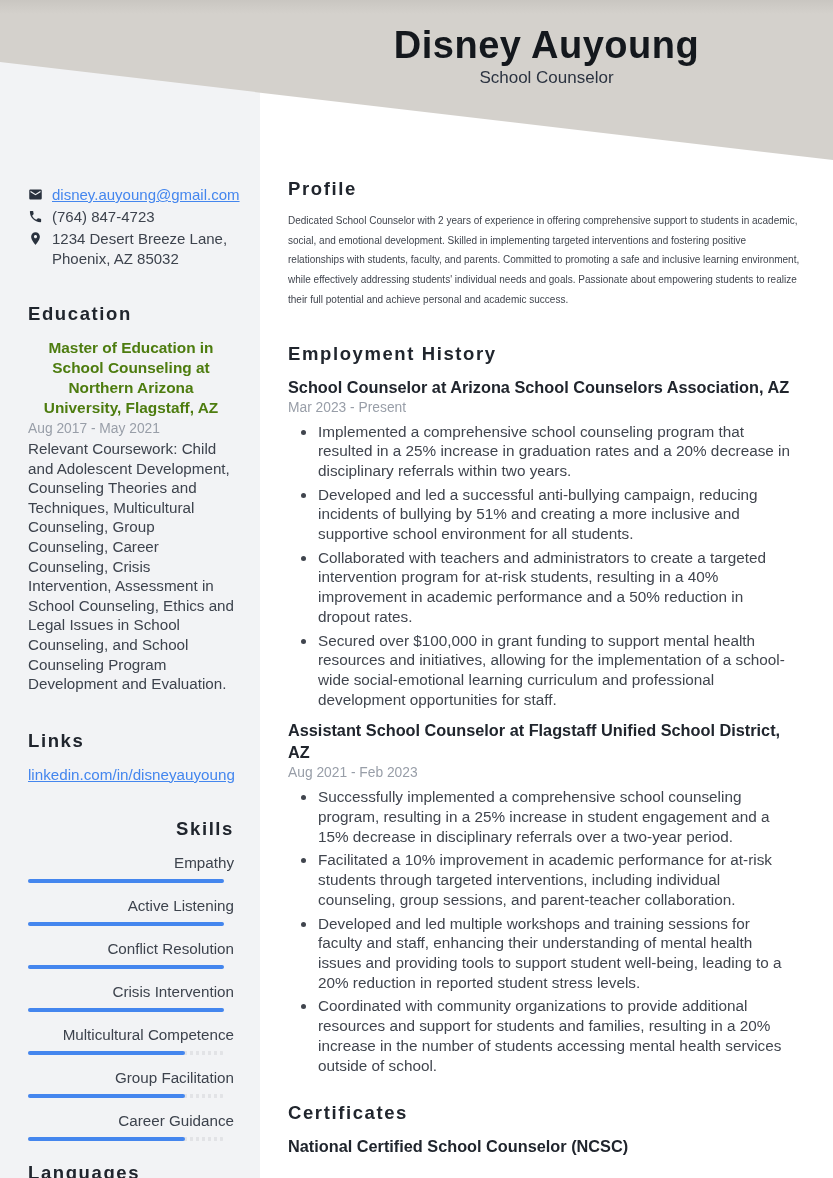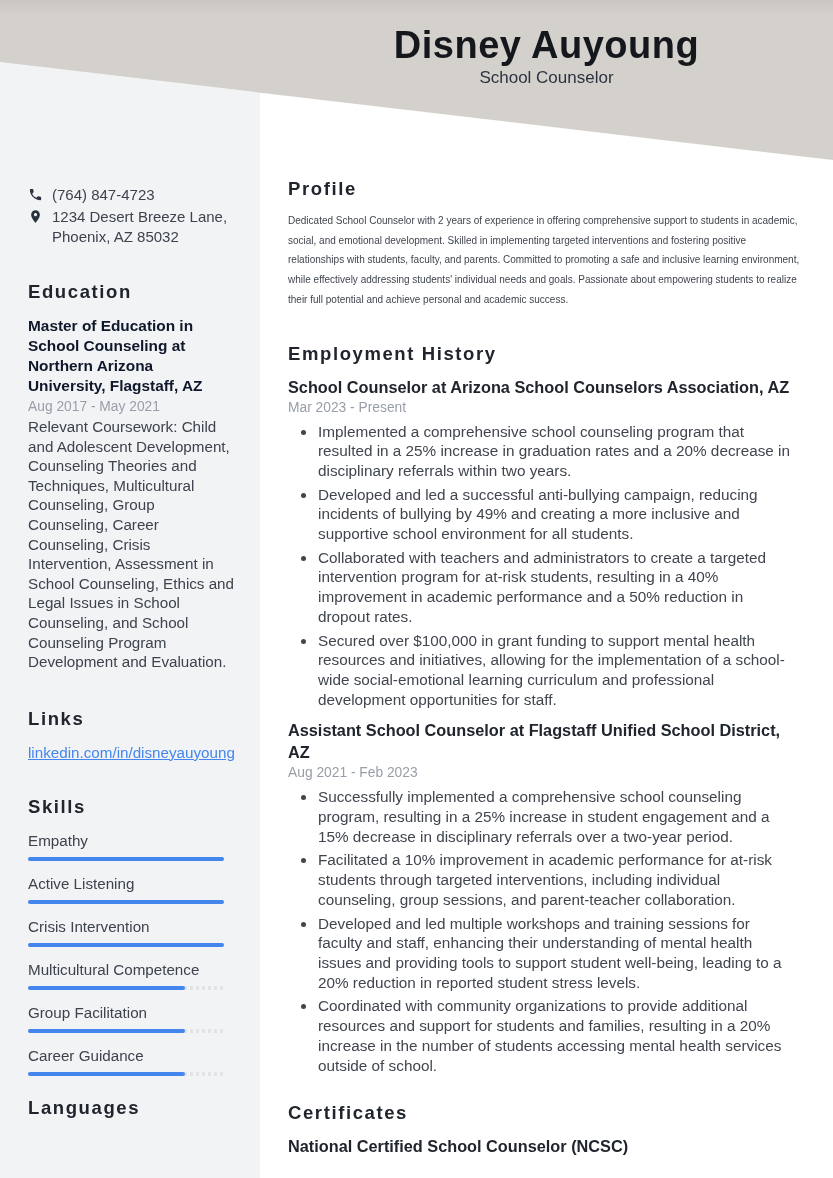--- a/index.html
+++ b/index.html
@@ -44,21 +44,21 @@
     font-size:18.5px;font-weight:bold;color:#20252d;letter-spacing:1.6px;
     margin:0 0 12px 0;line-height:24px;
   }
   .body-text{font-size:10px;line-height:19.7px;color:#40454e;margin:0;}
   
   .contact-row{display:flex;align-items:flex-start;margin-bottom:2px;font-size:15px;line-height:20px;color:#3d434d;}
   .contact-row .ico{flex:0 0 15px;width:15px;height:15px;margin:2px 9px 0 0;}
   .contact-row .ico svg{display:block;width:15px;height:15px;fill:#2a323e;}
   a.blue-link{color:#4486ee;text-decoration:underline;}
   
-  .degree{font-size:15.4px;font-weight:bold;color:#0f172a;line-height:20px;margin:0;}
+  .degree{font-size:15.4px;font-weight:bold;color:#4d7c0f;line-height:20px;margin:0;text-align:center;}
   .date-side{font-size:13.8px;color:#989ea8;line-height:18px;margin:2px 0 1px 0;}
   .coursework{font-size:15.2px;line-height:19.6px;color:#3d434d;margin:0;}
   
   .skill{margin-bottom:13px;}
   .skill-name{font-size:15.2px;color:#3d434d;line-height:20px;margin-bottom:6px;}
   .skill-track{
     position:relative;height:4px;width:196px;
     background:repeating-linear-gradient(90deg,#e2e3e6 0 3px,transparent 3px 6px);
     border-radius:2px;
   }
@@ -67,29 +67,37 @@
   .job-title{font-size:16.3px;font-weight:bold;color:#20252d;line-height:22px;margin:0;}
   .date-main{font-size:13.8px;color:#989ea8;line-height:18px;margin:1px 0 5px 0;}
   ul.bullets{margin:0 0 10px 0;padding:0 0 0 25px;}
   ul.bullets li{font-size:15.3px;line-height:19.7px;color:#40454e;margin:4px;padding-left:1px;}
   .job{margin-bottom:6px;}
   .mt-section{margin-top:32px;}
   .cert{margin-bottom:10px;}
   .cert-title{font-size:16.3px;font-weight:bold;color:#20252d;line-height:22px;margin:0;}
   .spacer-edu{margin-top:33px;}
   .spacer-links{margin-top:35px;}
-  .spacer-skills{margin-top:32px;}
+  .spacer-skills{margin-top:32px;text-align:right;}
   .spacer-lang{margin-top:20px;}
 </style>
 </head>
 <body>
 
 <aside class="sidebar">
 
   <div>
+    <div class="contact-row">
+      <span class="ico">
+        <svg viewBox="0 0 24 24">
+            <path d="M20 4H4c-1.1 0-2 .9-2 2v12c0 1.1.9 2 2 2h16c1.1 0 2-.9 2-2V6c0-1.1-.9-2-2-2zm0 4.2-8 5-8-5V6l8 5 8-5v2.2z"></path>
+          </svg>
+      </span>
+      <a class="blue-link" href="#">disney.auyoung@gmail.com</a>
+    </div>
     <div class="contact-row">
       <span class="ico">
         <svg viewBox="0 0 24 24">
             <path d="M6.62 10.79c1.44 2.83 3.76 5.14 6.59 6.59l2.2-2.2c.27-.27.67-.36 1.02-.24 1.12.37 2.33.57 3.57.57.55 0 1 .45 1 1V20c0 .55-.45 1-1 1-9.39 0-17-7.61-17-17 0-.55.45-1 1-1h3.5c.55 0 1 .45 1 1 0 1.25.2 2.45.57 3.57.11.35.03.74-.25 1.02l-2.2 2.2z"></path>
           </svg>
       </span>
       <span>(764) 847-4723</span>
     </div>
     <div class="contact-row">
       <span class="ico">
@@ -125,20 +133,26 @@
           <div class="skill-fill" style="width: 100%;"></div>
         </div>
     </div>
     <div class="skill">
       <div class="skill-name">Active Listening</div>
       <div class="skill-track">
           <div class="skill-fill" style="width: 100%;"></div>
         </div>
     </div>
     <div class="skill">
+      <div class="skill-name">Conflict Resolution</div>
+      <div class="skill-track">
+          <div class="skill-fill" style="width: 100%;"></div>
+        </div>
+    </div>
+    <div class="skill">
       <div class="skill-name">Crisis Intervention</div>
       <div class="skill-track">
           <div class="skill-fill" style="width: 100%;"></div>
         </div>
     </div>
     <div class="skill">
       <div class="skill-name">Multicultural Competence</div>
       <div class="skill-track">
           <div class="skill-fill" style="width: 80%;"></div>
         </div>
@@ -178,21 +192,21 @@
   </section>
 
   <section class="mt-section">
     <h2 class="section">Employment History</h2>
 
     <div class="job">
       <p class="job-title">School Counselor at Arizona School Counselors Association, AZ</p>
       <p class="date-main">Mar 2023 - Present</p>
       <ul class="bullets">
         <li>Implemented a comprehensive school counseling program that resulted in a 25% increase in graduation rates and a 20% decrease in disciplinary referrals within two years.</li>
-        <li>Developed and led a successful anti-bullying campaign, reducing incidents of bullying by 49% and creating a more inclusive and supportive school environment for all students.</li>
+        <li>Developed and led a successful anti-bullying campaign, reducing incidents of bullying by 51% and creating a more inclusive and supportive school environment for all students.</li>
         <li>Collaborated with teachers and administrators to create a targeted intervention program for at-risk students, resulting in a 40% improvement in academic performance and a 50% reduction in dropout rates.</li>
         <li>Secured over $100,000 in grant funding to support mental health resources and initiatives, allowing for the implementation of a school-wide social-emotional learning curriculum and professional development opportunities for staff.</li>
       </ul>
     </div>
 
     <div class="job">
       <p class="job-title">Assistant School Counselor at Flagstaff Unified School District, AZ</p>
       <p class="date-main">Aug 2021 - Feb 2023</p>
       <ul class="bullets">
         <li>Successfully implemented a comprehensive school counseling program, resulting in a 25% increase in student engagement and a 15% decrease in disciplinary referrals over a two-year period.</li>

